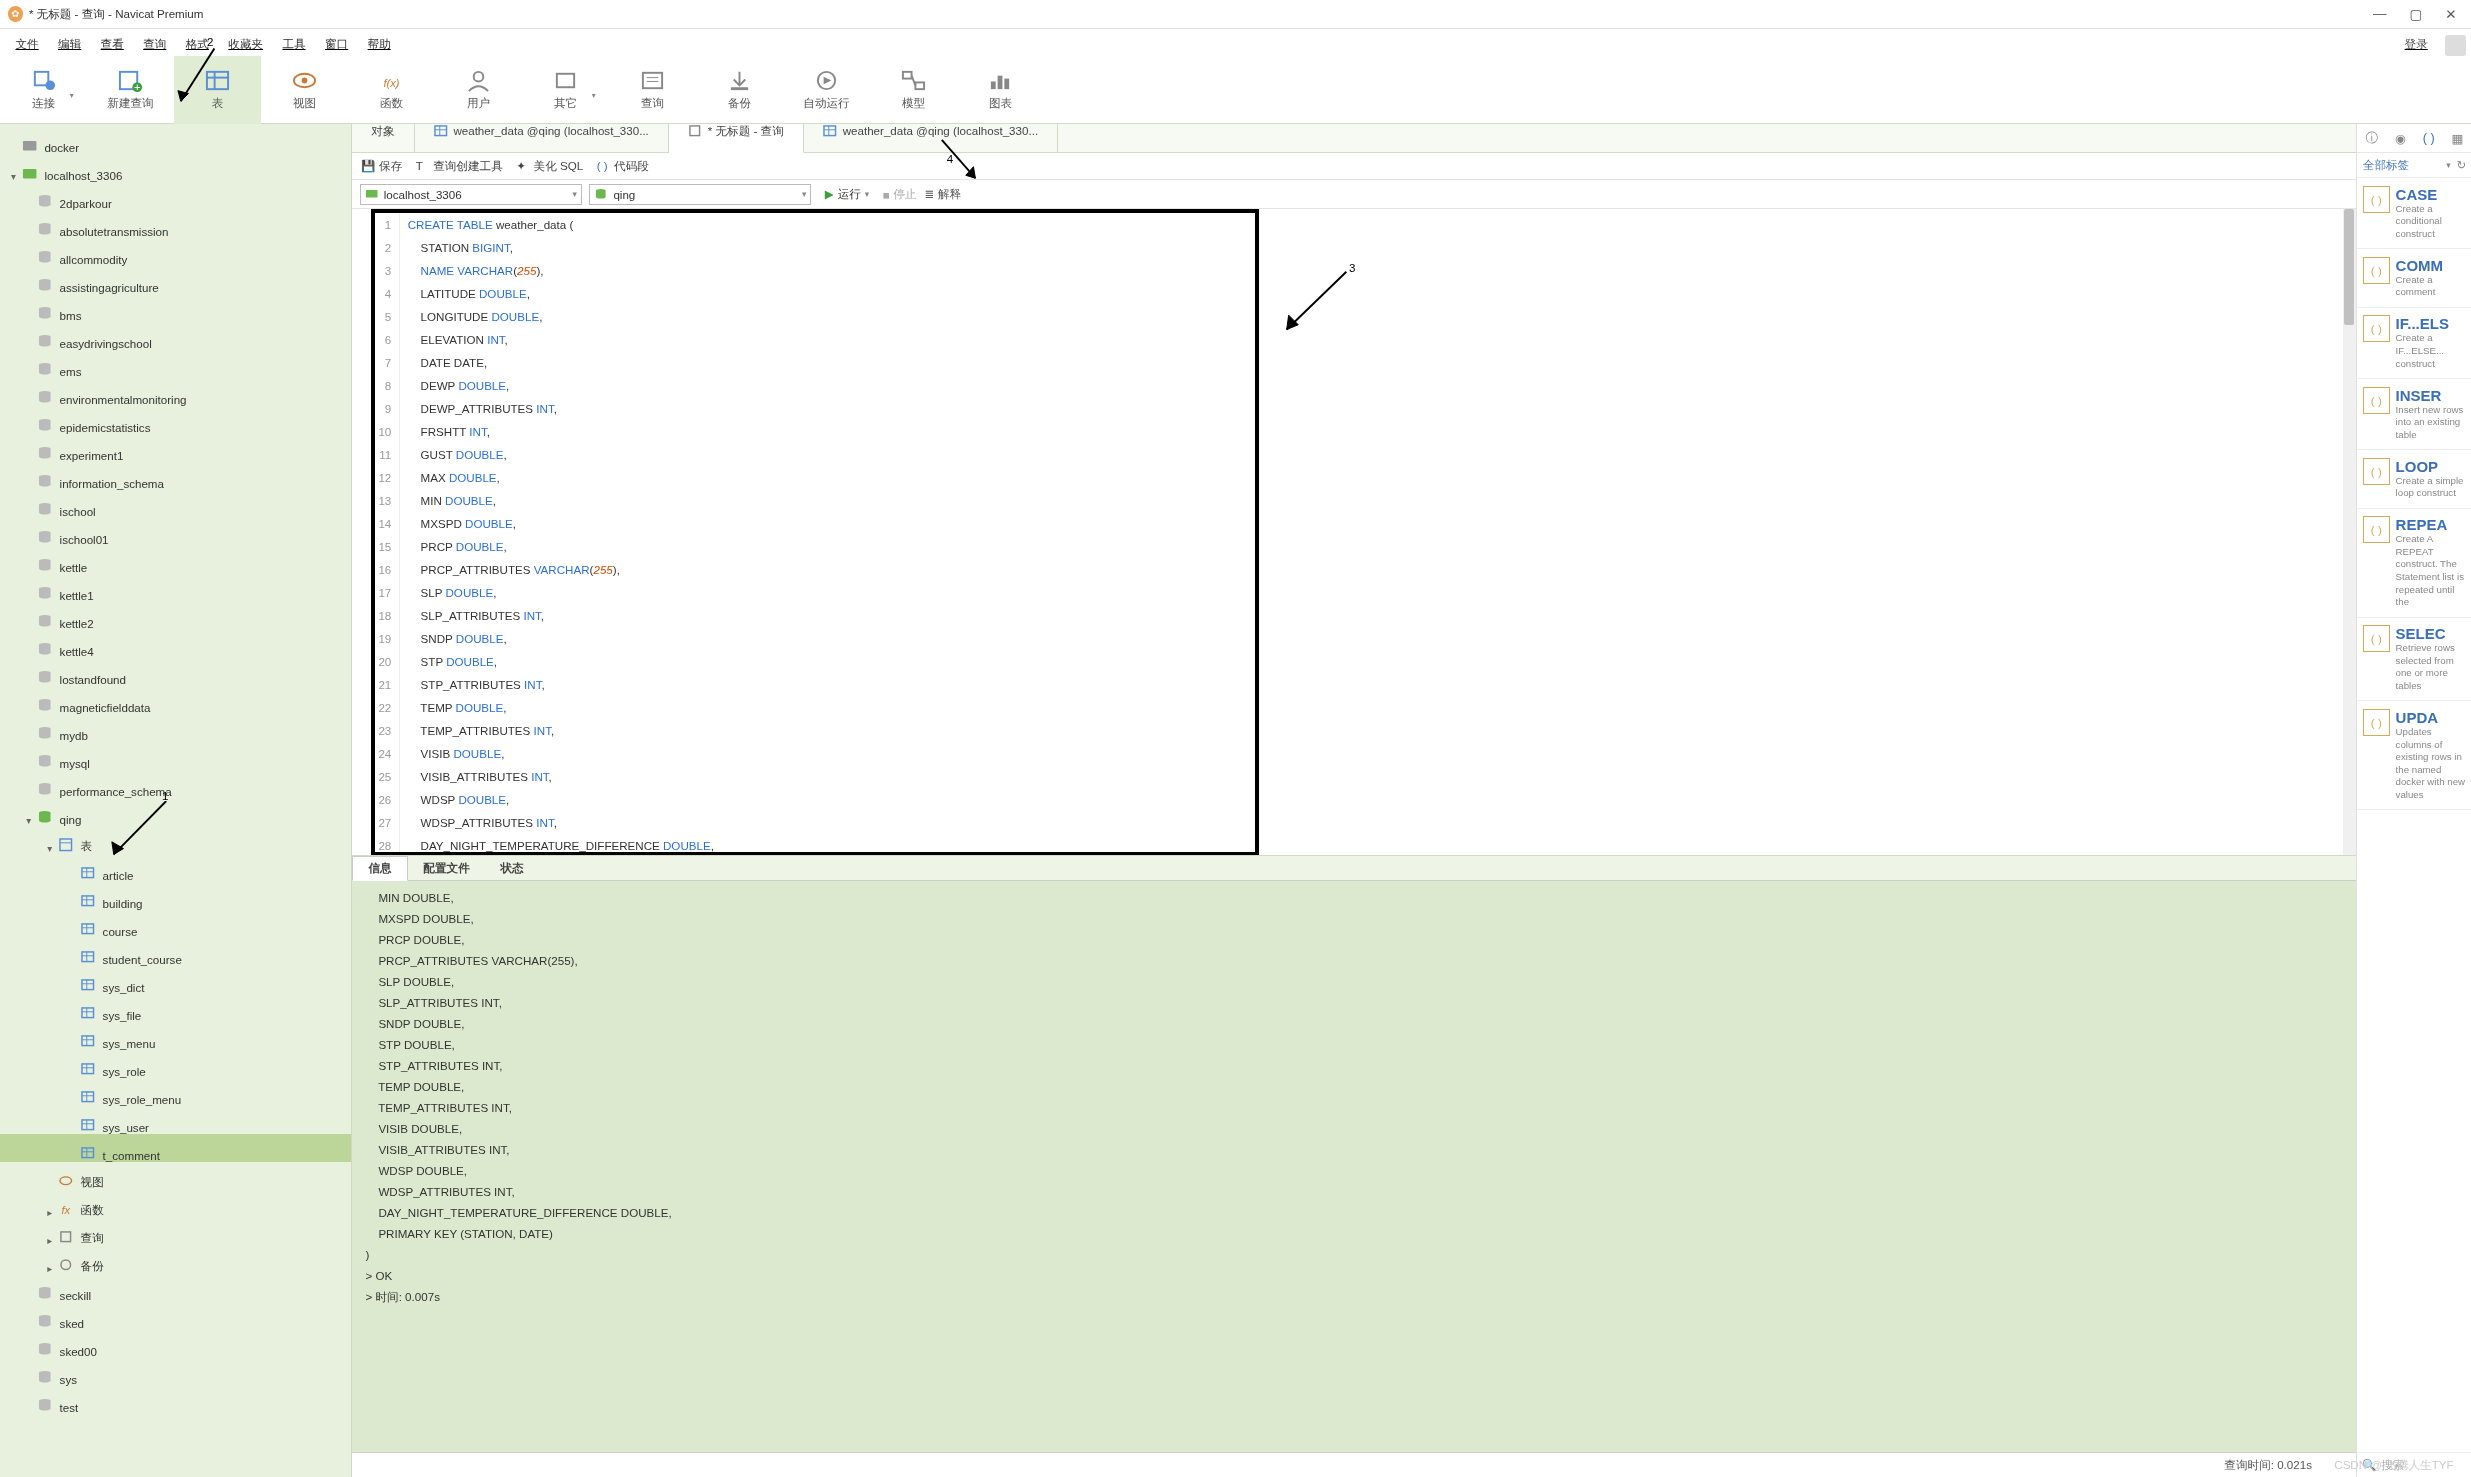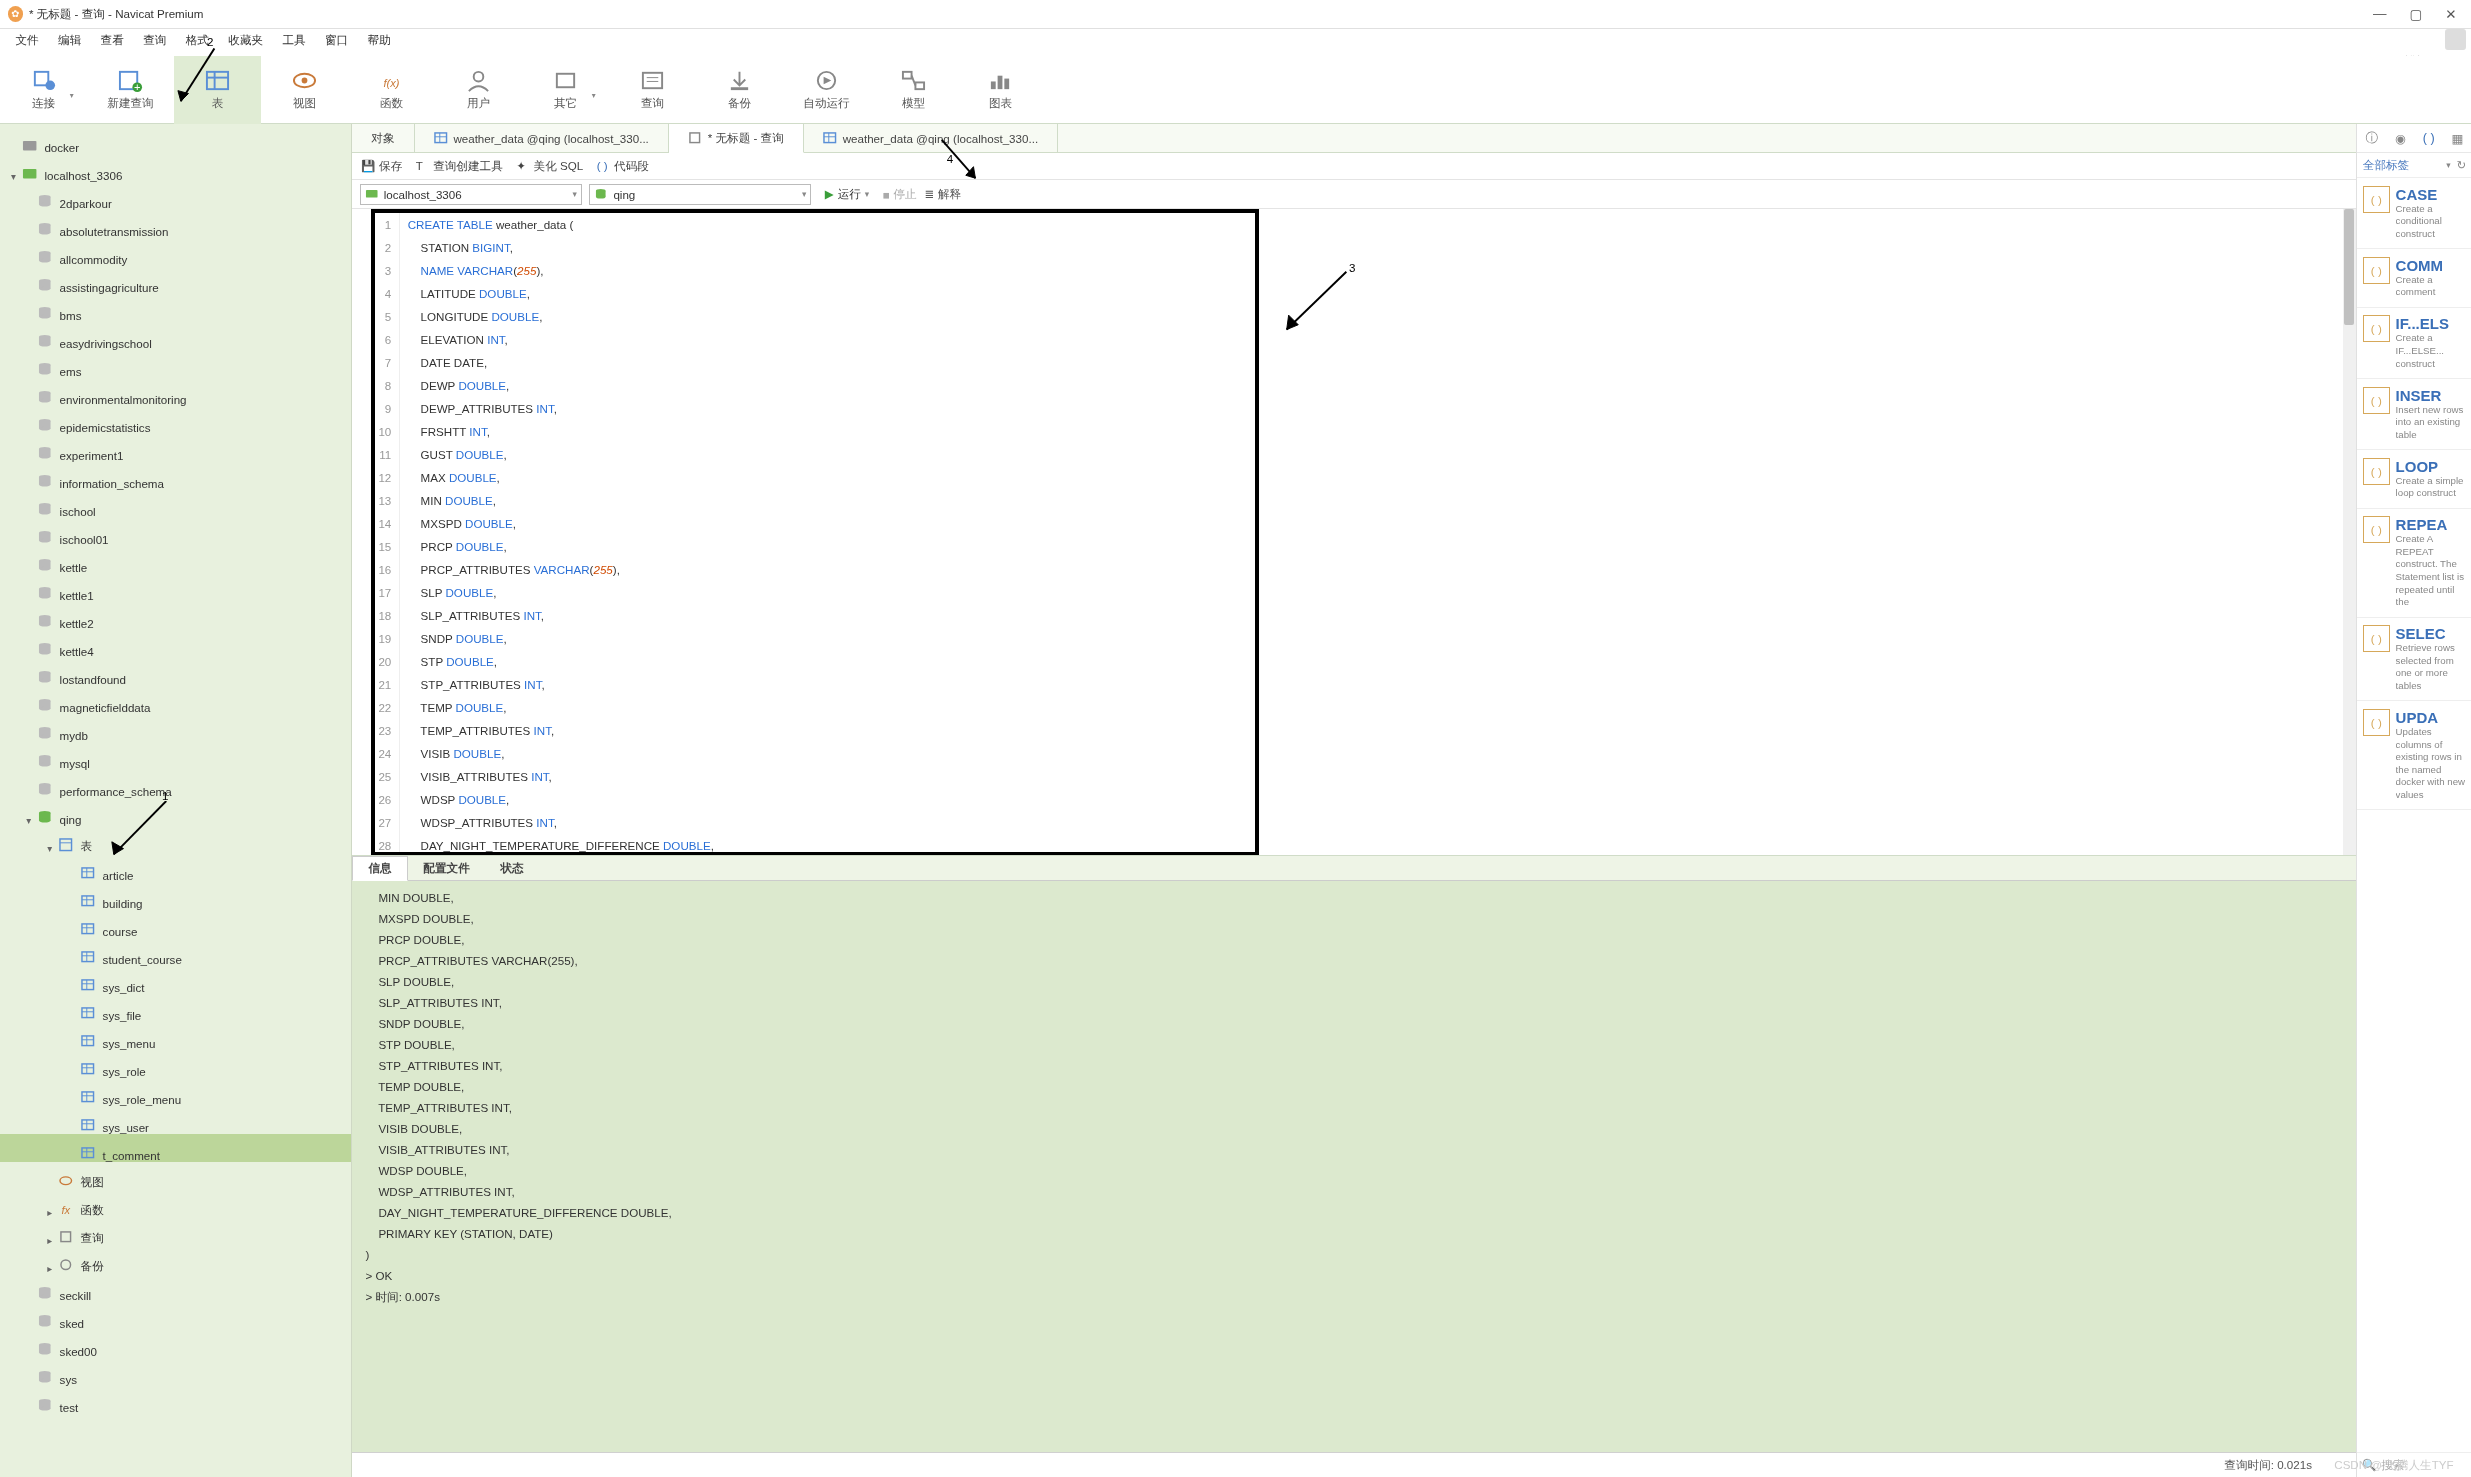--- a/index.html
+++ b/index.html
@@ -7,21 +7,21 @@
 .app{display:flex;flex-direction:column;height:100%;}
 
 
 .titlebar{height:29px;display:flex;align-items:center;padding:0 7.7px;background:#fff;border-bottom:1px solid #e0e0e0;}
 .titlebar .app-icon{width:15.4px;height:15.4px;border-radius:50%;background:#f0a050;margin-right:5.8px;display:flex;align-items:center;justify-content:center;font-size:9.7px;color:#fff;}
 .titlebar .title{flex:1;color:#333;}
 .titlebar .winbtns{display:flex;gap:23px;margin-right:7.7px;}
 .titlebar .winbtns span{cursor:default;color:#555;font-size:13.5px;}
 
 
-.menubar{height:27px;display:flex;align-items:flex-start;padding:0 5.8px;gap:3.9px;background:#fff;}
+.menubar{height:27px;display:flex;align-items:flex-end;padding:0 5.8px;gap:3.9px;background:#fff;text-decoration:underline;}
 .menubar .mi{padding:3.9px 9.7px;color:#333;}
 .menubar .spacer{flex:1;}
 .menubar .login{padding:3.9px 9.7px;color:#444;margin-top:21px;}
 .menubar .avatar{width:21px;height:21px;background:#ddd;border-radius:2.9px;margin-left:3.9px;}
 
 
 .toolbar{height:68px;display:flex;align-items:center;gap:0;background:#fff;border-bottom:1px solid #d0dcc8;}
 .tb-item{width:87px;height:68px;display:flex;flex-direction:column;align-items:center;justify-content:center;gap:3.9px;position:relative;}
 .tb-item.sel{background:#e0ecd4;}
 .tb-icon{width:29px;height:25px;display:flex;align-items:center;justify-content:center;}
@@ -40,21 +40,21 @@
 .tree-row .ticon{width:17.4px;height:17.4px;margin-right:5.8px;display:flex;align-items:center;justify-content:center;}
 .tree-row.pad1{padding-left:21px;}
 .tree-row.pad2{padding-left:42px;}
 .tree-row.pad3{padding-left:64px;}
 
 
 .content{flex:1;display:flex;flex-direction:column;overflow:hidden;}
 
 
 .tabstrip{height:29px;display:flex;align-items:center;border-bottom:1px solid #d0dcc8;background:#f7faf3;}
-.tabstrip .tab{height:29px;padding:0 19.3px;display:flex;align-items:center;gap:5.8px;border-right:1px solid #d0dcc8;color:#444;}
+.tabstrip .tab{height:29px;padding:0 19.3px;display:flex;align-items:flex-start;gap:5.8px;border-right:1px solid #d0dcc8;color:#444;}
 .tabstrip .tab.active{background:#fff;border-bottom:1.9px solid #fff;margin-bottom:-1px;}
 .tab-icon{width:13.5px;height:13.5px;}
 
 
 .subtoolbar{height:27px;display:flex;align-items:center;gap:13.5px;padding:0 9.7px;background:#fff;border-bottom:1px solid #e4e4e4;}
 .subtoolbar .sbi{display:flex;align-items:center;gap:3.9px;color:#444;}
 .subtoolbar .sbi .ic{width:13.5px;height:13.5px;}
 
 
 .connrow{height:29px;display:flex;align-items:center;gap:7.7px;padding:3.9px 7.7px;background:#fff;border-bottom:1px solid #e4e4e4;}

